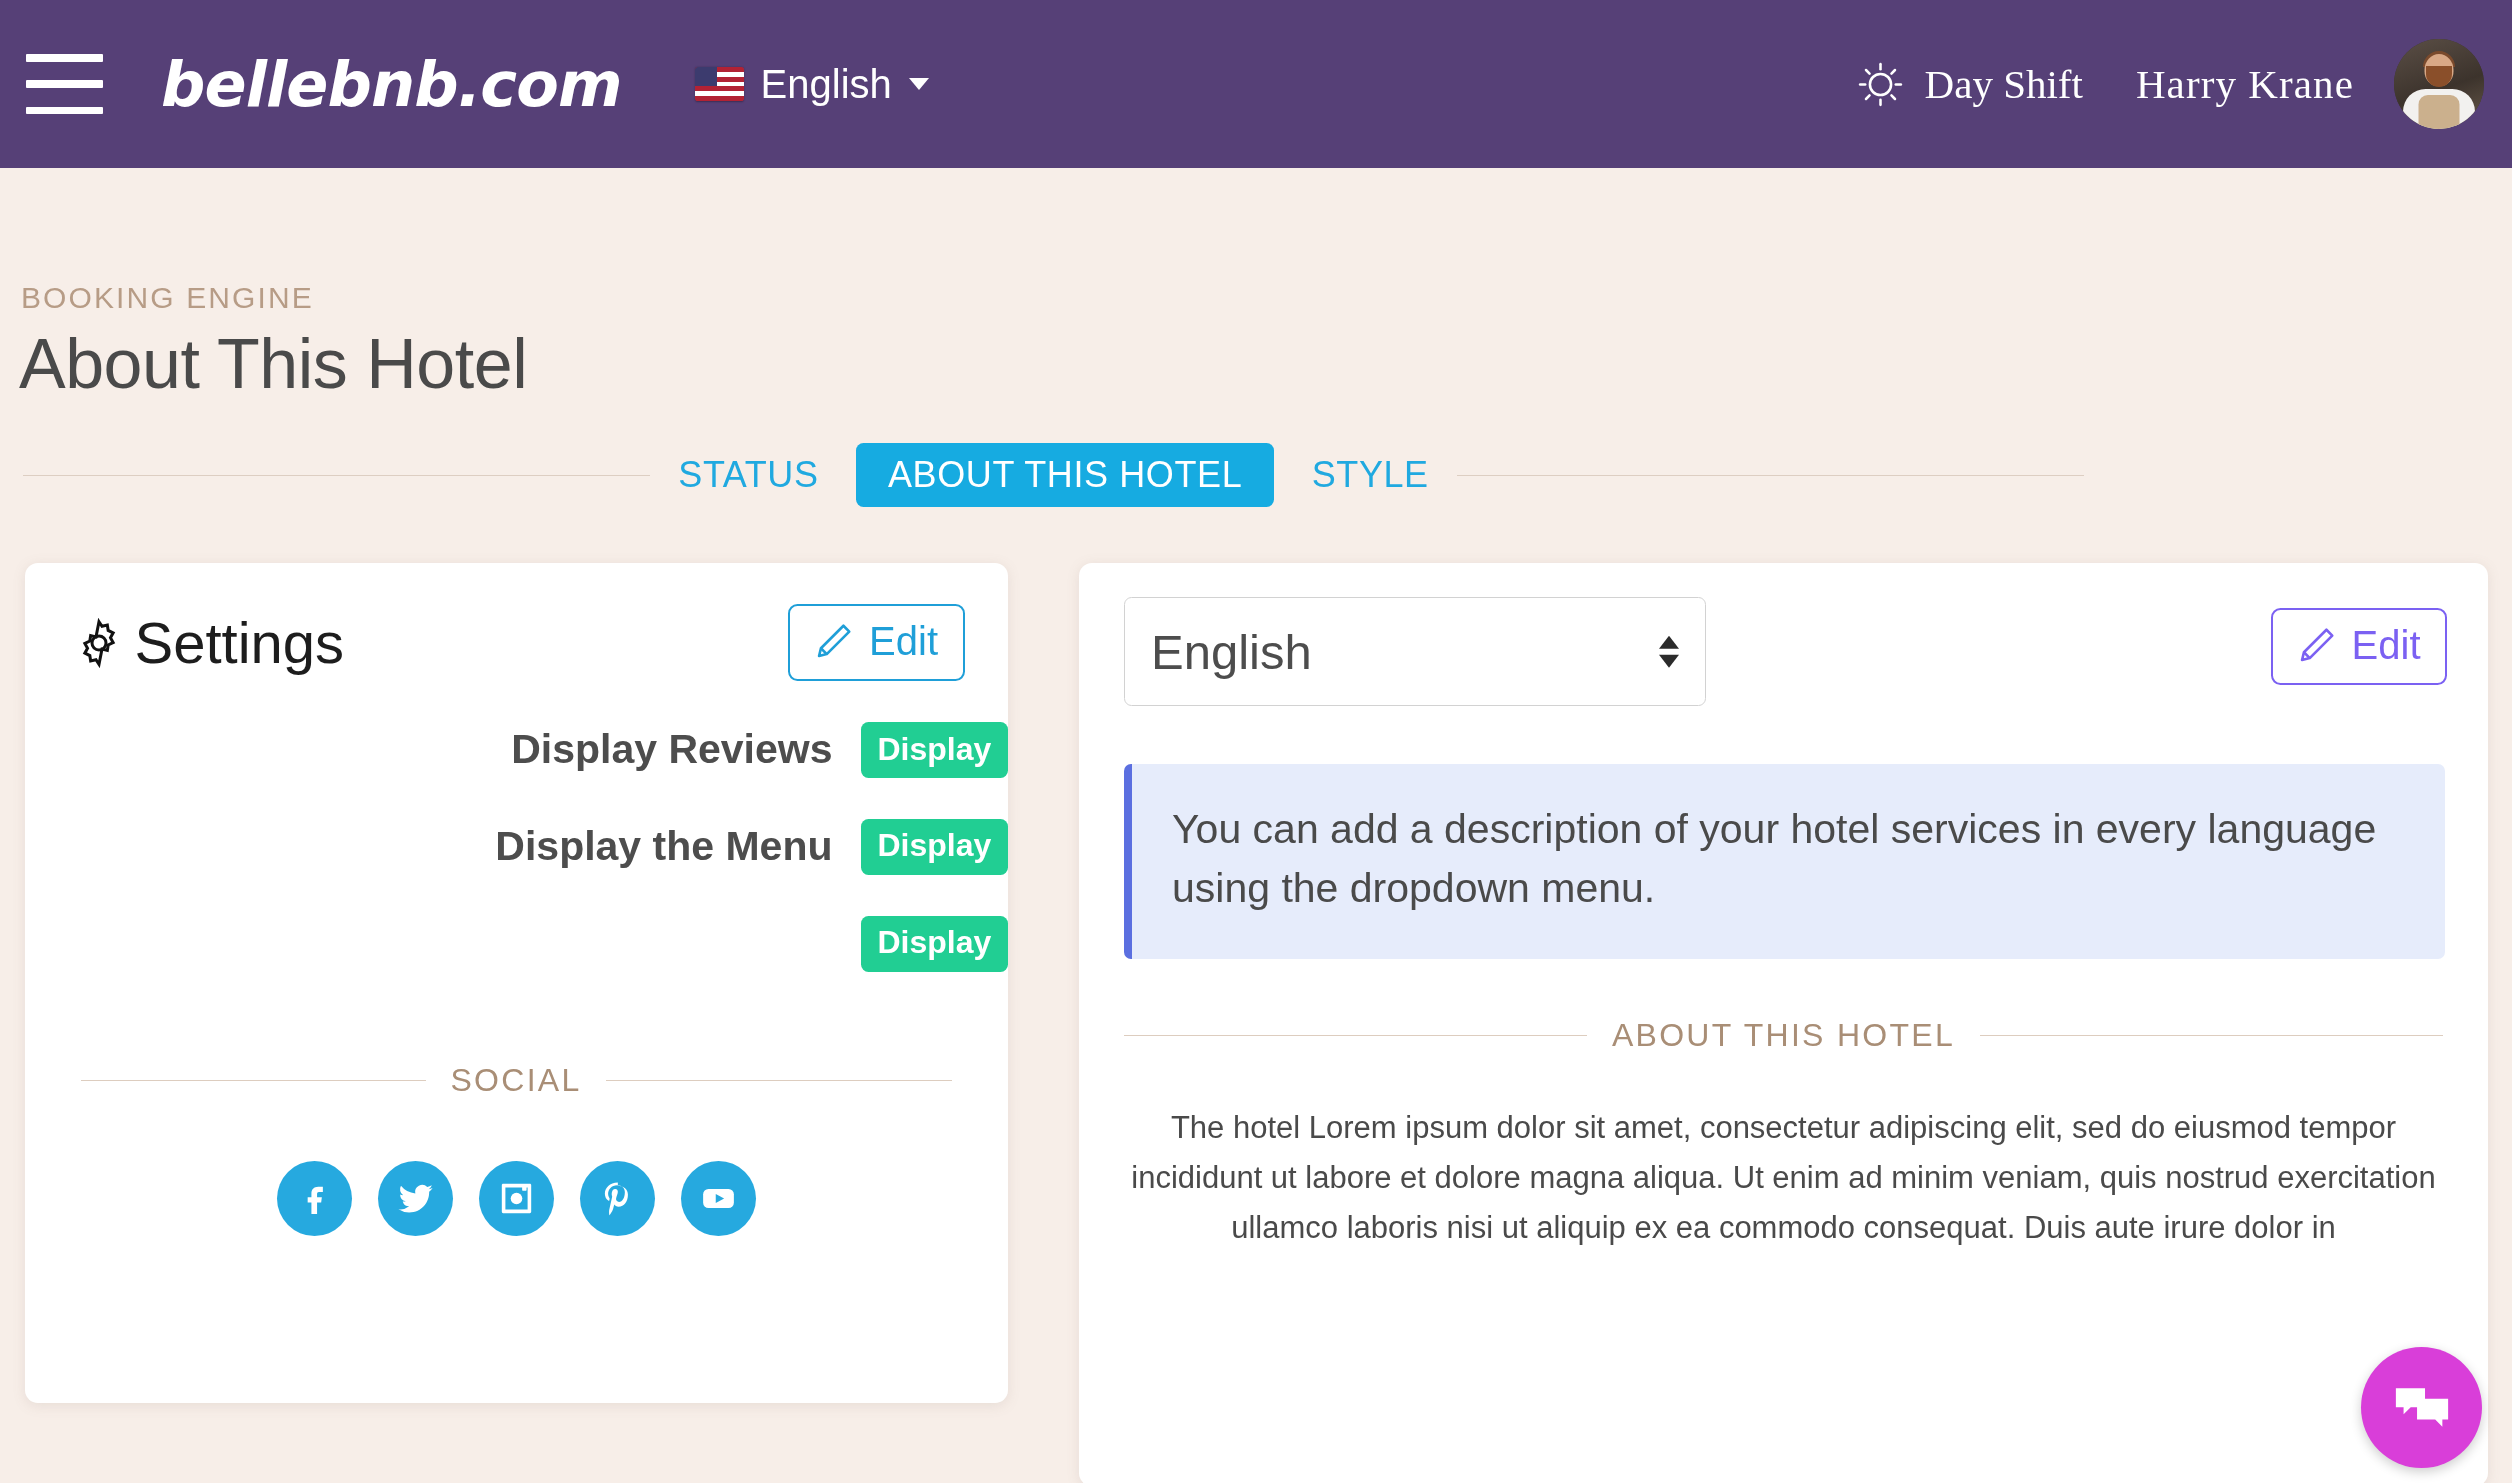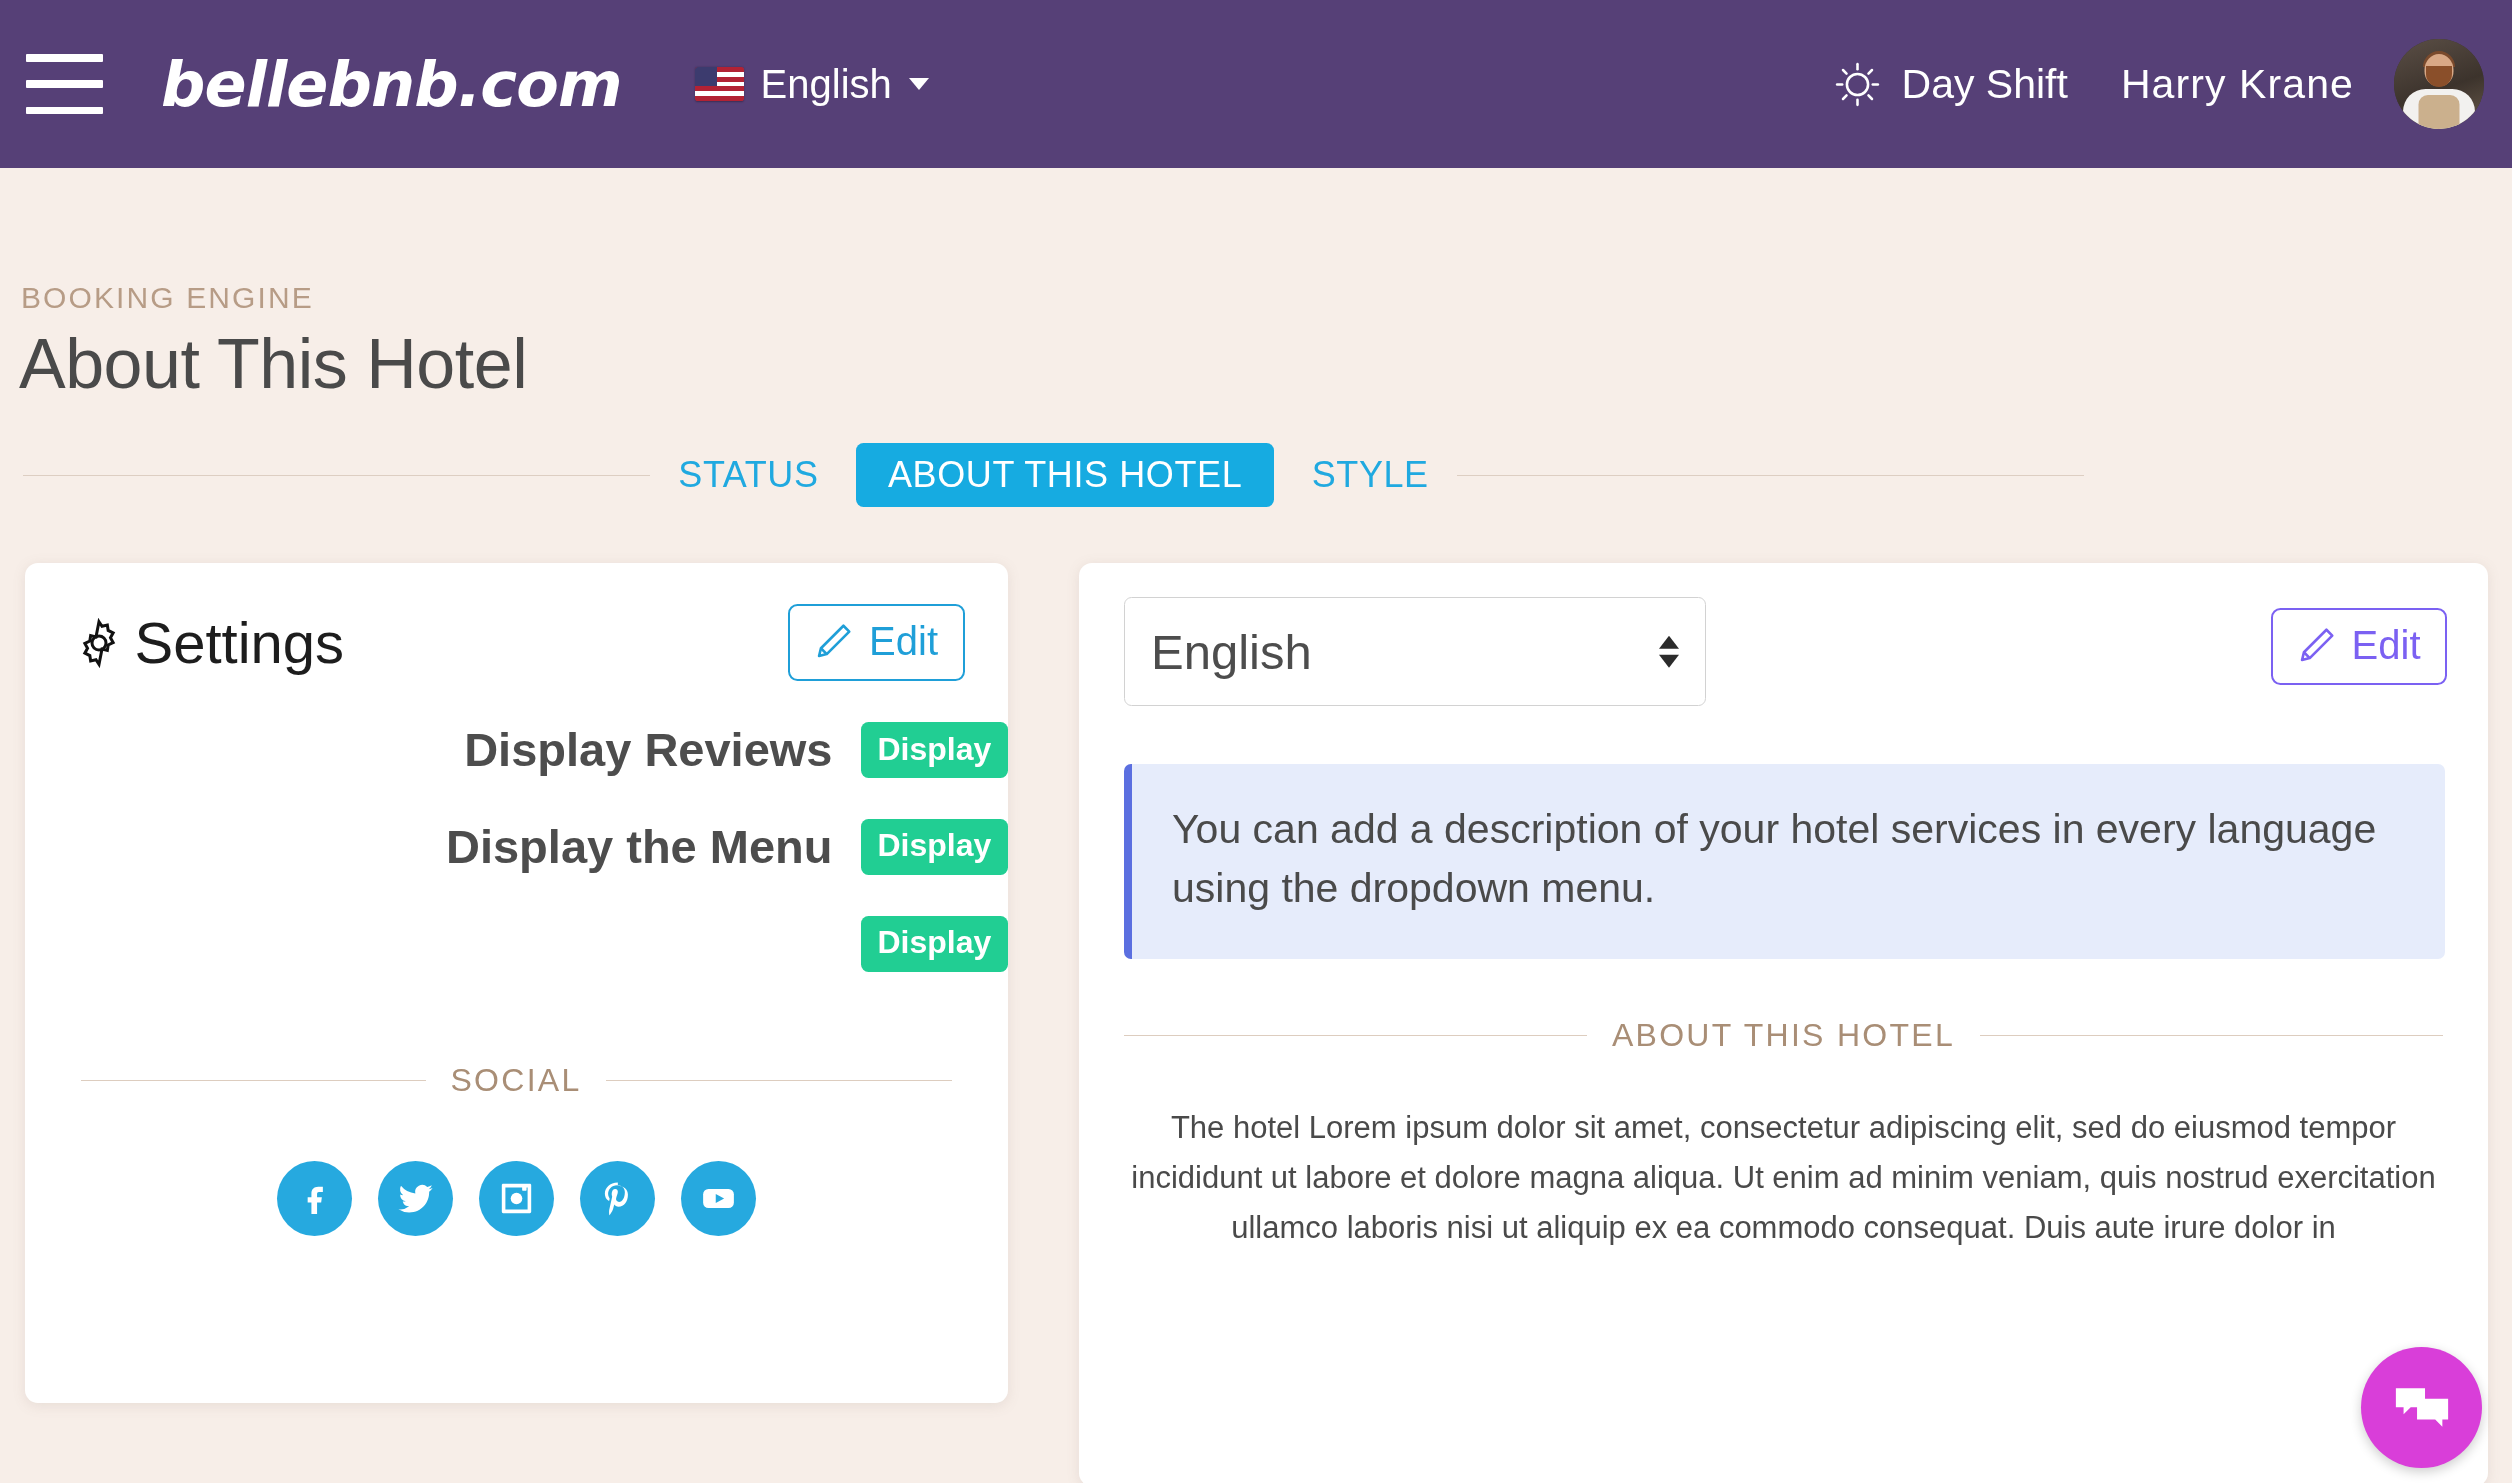--- a/index.html
+++ b/index.html
@@ -57,21 +57,21 @@
   }
   .caret-down {
     width: 0; height: 0;
     border-left: 10.4px solid transparent;
     border-right: 10.4px solid transparent;
     border-top: 12.2px solid #fff;
   }
 
   .topbar-right {
     margin-left: auto; display: flex; align-items: center;
-    padding-right: 28px; gap: 0;
+    padding-right: 28px; gap: 0; font-family: Liberation Serif, serif;
   }
   .shift {
     display: flex; align-items: center; gap: 21px;
     color: #fff; font-size: 41px; font-weight: 300;
     margin-right: 53px; white-space: nowrap; cursor: pointer;
   }
   .sun-icon { width: 47px; height: 47px; }
   .user-name {
     color: #fff; font-size: 41px; font-weight: 300;
     letter-spacing: 1.1px; margin-right: 40px; white-space: nowrap; cursor:pointer;
@@ -138,21 +138,21 @@
   }
   .edit-btn.violet { border-color: #7B61F2; color: #7B61F2; }
   .pencil-icon { width: 45px; height: 45px; flex:none; }
 
   
   .setting-row {
     display: flex; align-items: center; justify-content: flex-end;
     padding-right: 0; margin-top: 41px;
   }
   .setting-row .label {
-    font-size: 47px; color: #4d4d4d; font-weight: 600; text-align: right;
+    font-size: 41px; color: #4d4d4d; font-weight: 600; text-align: right;
     width: 772px; padding-right: 0;
   }
   .badge {
     background: #21CE93; color: #fff; font-size: 32px; font-weight: 700;
     border-radius: 7.5px; padding: 8.5px 17px 10.4px; margin-left: 28px;
     width: 147px; text-align: center; flex: none; cursor: pointer;
   }
 
   
   .divider-label {

